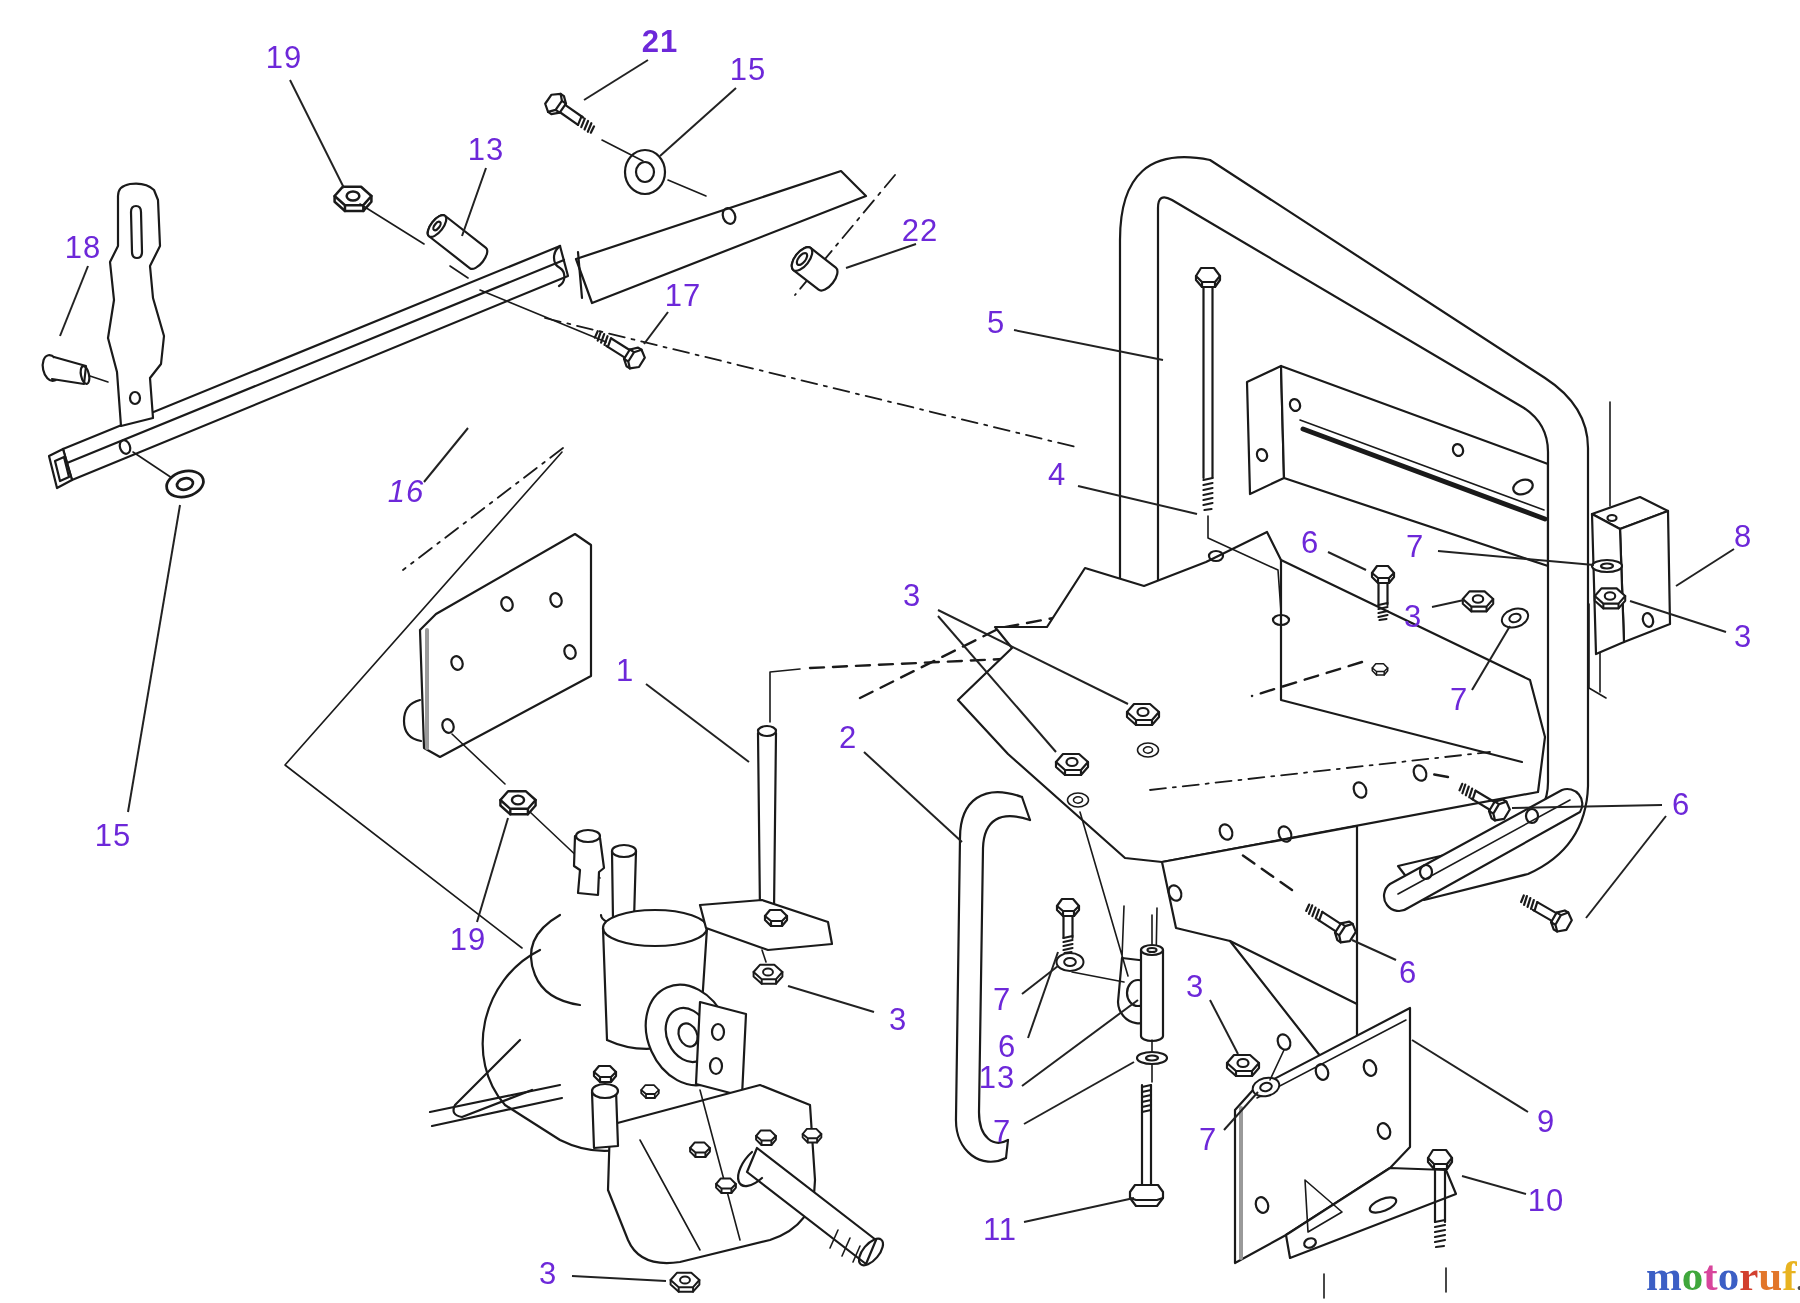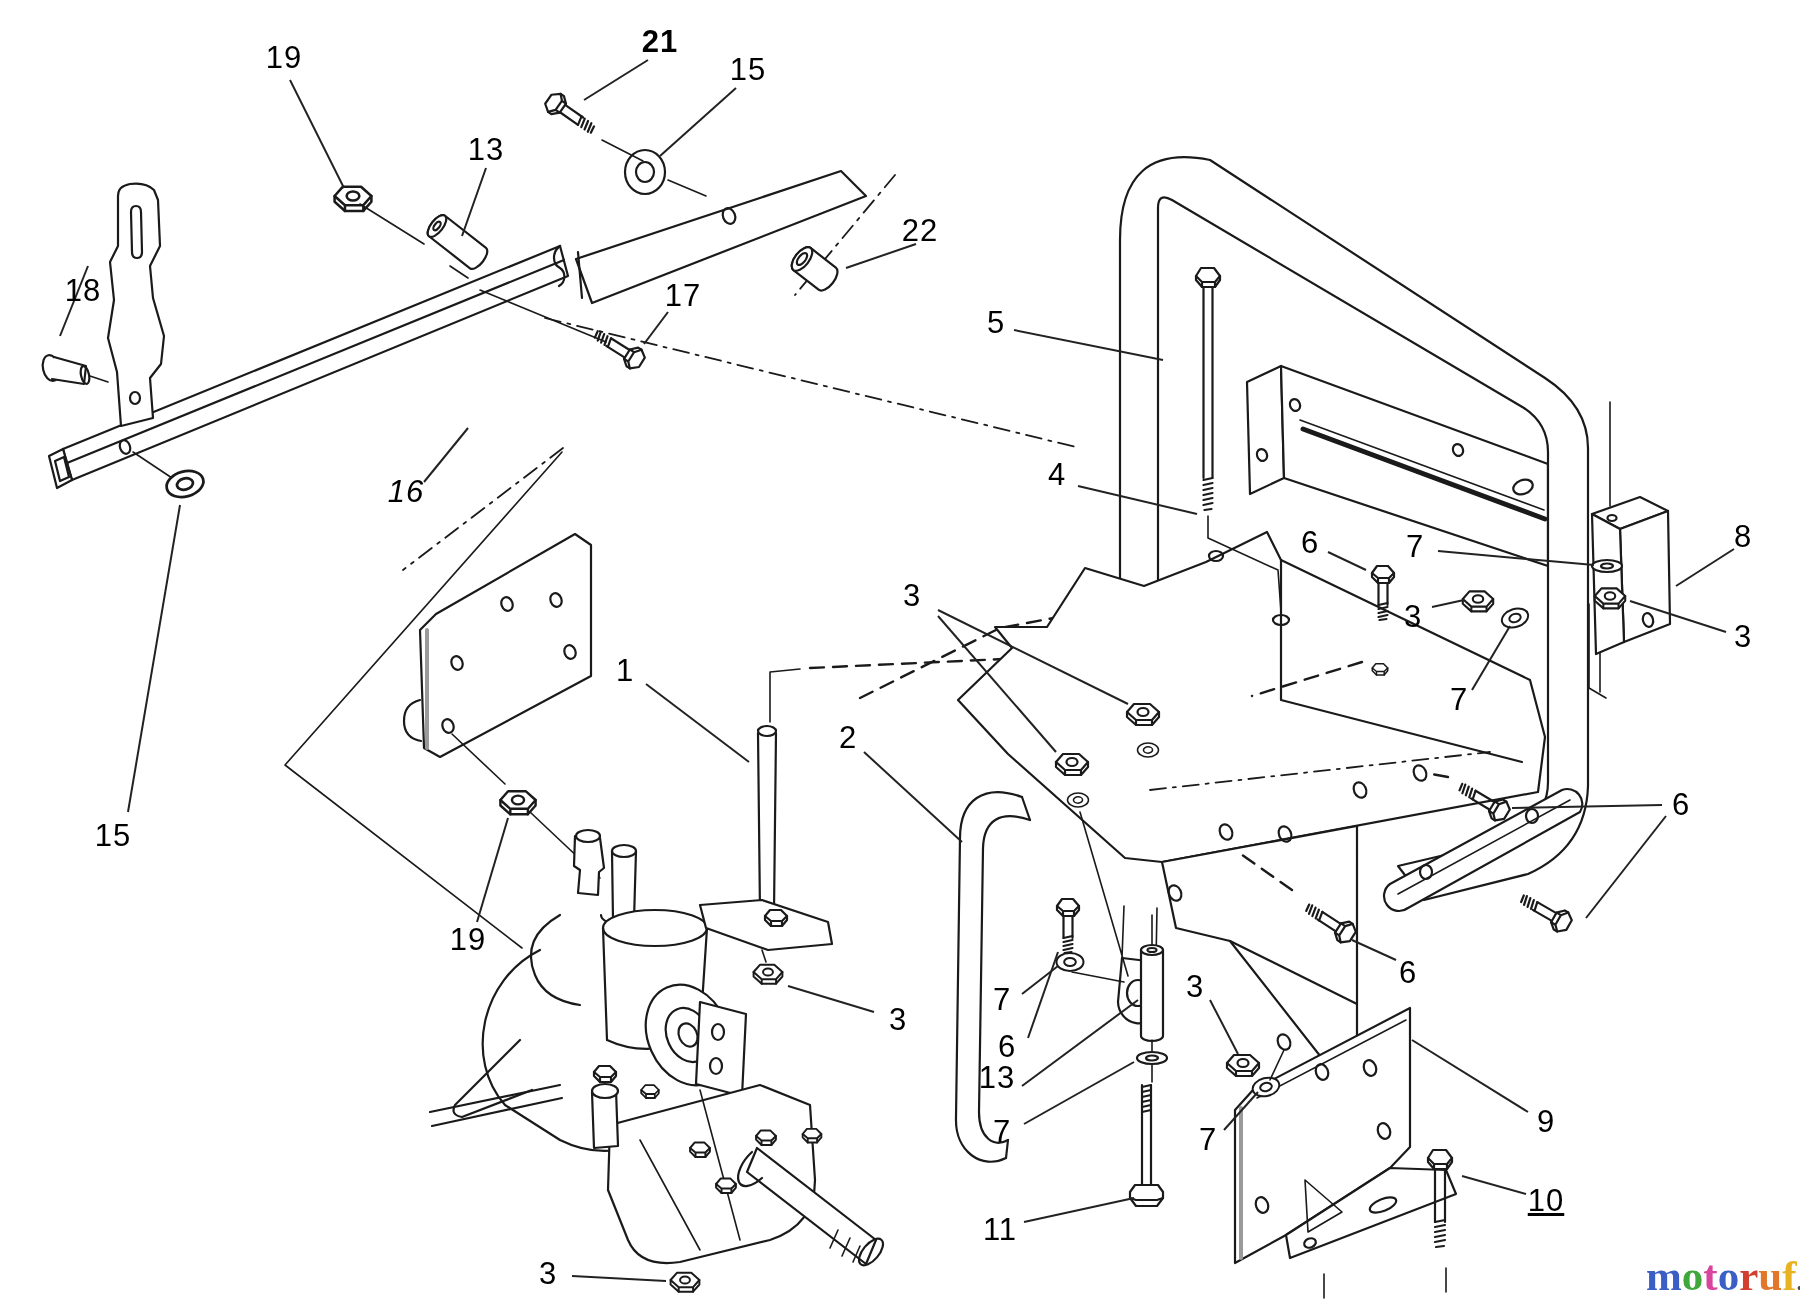--- a/index.html
+++ b/index.html
@@ -1,19 +1,19 @@
 <!DOCTYPE html>
 <html><head>
 <meta charset="utf-8">
 <style>
   html,body{margin:0;padding:0;background:#ffffff;}
   #stage{position:relative;width:1800px;height:1303px;background:#fff;overflow:hidden;
          font-family:"Liberation Sans",sans-serif;}
   svg{position:absolute;left:0;top:0;}
-  .callout{position:absolute;transform:translate(-50%,-50%);font-size:31px;color:#000000;
+  .callout{position:absolute;transform:translate(-50%,-50%);font-size:31px;color:#6d28d9;
            letter-spacing:1px;font-family:"Liberation Sans",sans-serif;}
   #logo{position:absolute;left:1646px;top:1256px;font-family:"Liberation Serif",serif;
         font-weight:700;font-size:43px;line-height:40px;white-space:nowrap;}
   #logo .suffix{font-size:26px;font-weight:700;}
   
   .art path,.art line,.art ellipse,.art polyline,.art circle,.art rect{
       fill:none;stroke:#1a1a1a;stroke-width:2.2;stroke-linecap:round;stroke-linejoin:round;}
   .art .w{fill:#ffffff;}
   .art .thin{stroke-width:1.6;}
   .art .thick{stroke-width:5;}
@@ -355,21 +355,21 @@
       <line x1="1024" y1="1124" x2="1134" y2="1062"></line>
       <line x1="1024" y1="1222" x2="1134" y2="1198"></line>
     </svg>
 
 <div id="labels">
       <div class="callout" style="left: 284px; top: 58px;">19</div>
       <div class="callout" style="left: 660px; top: 42px; font-weight: bold;">21</div>
       <div class="callout" style="left: 748px; top: 70px;">15</div>
       <div class="callout" style="left: 486px; top: 150px;">13</div>
       <div class="callout" style="left: 920px; top: 231px;">22</div>
-      <div class="callout" style="left: 83px; top: 248px; margin-top: 43px;">18</div>
+      <div class="callout" style="left: 83px; top: 248px;">18</div>
       <div class="callout" style="left: 683px; top: 296px;">17</div>
       <div class="callout" style="left: 406px; top: 492px; font-style: italic;">16</div>
       <div class="callout" style="left: 113px; top: 836px;">15</div>
       <div class="callout" style="left: 468px; top: 940px;">19</div>
       <div class="callout" style="left: 625px; top: 671px;">1</div>
       <div class="callout" style="left: 848px; top: 738px;">2</div>
       <div class="callout" style="left: 912px; top: 596px;">3</div>
       <div class="callout" style="left: 898px; top: 1020px;">3</div>
       <div class="callout" style="left: 548px; top: 1274px;">3</div>
       <div class="callout" style="left: 996px; top: 323px;">5</div>
@@ -378,21 +378,21 @@
       <div class="callout" style="left: 1415px; top: 547px;">7</div>
       <div class="callout" style="left: 1413px; top: 617px;">3</div>
       <div class="callout" style="left: 1743px; top: 537px;">8</div>
       <div class="callout" style="left: 1743px; top: 637px;">3</div>
       <div class="callout" style="left: 1459px; top: 700px;">7</div>
       <div class="callout" style="left: 1681px; top: 805px;">6</div>
       <div class="callout" style="left: 1408px; top: 973px;">6</div>
       <div class="callout" style="left: 1195px; top: 987px;">3</div>
       <div class="callout" style="left: 1208px; top: 1140px;">7</div>
       <div class="callout" style="left: 1546px; top: 1122px;">9</div>
-      <div class="callout" style="left: 1546px; top: 1201px; text-decoration: underline;">10</div>
+      <div class="callout" style="left: 1546px; top: 1201px;">10</div>
       <div class="callout" style="left: 1002px; top: 1000px;">7</div>
       <div class="callout" style="left: 1007px; top: 1047px;">6</div>
       <div class="callout" style="left: 997px; top: 1078px;">13</div>
       <div class="callout" style="left: 1002px; top: 1132px;">7</div>
       <div class="callout" style="left: 1000px; top: 1230px;">11</div>
     </div>
 
 <div id="logo">
   <span id="logo-word"><span style="color: rgb(60, 95, 197);">m</span><span style="color: rgb(63, 167, 60);">o</span><span style="color: rgb(216, 69, 156);">t</span><span style="color: rgb(60, 95, 197);">o</span><span style="color: rgb(210, 63, 47);">r</span><span style="color: rgb(226, 118, 42);">u</span><span style="color: rgb(232, 179, 32);">f</span></span><span id="logo-suffix" class="suffix" style="color: rgb(74, 74, 74);">.de</span>
 </div>

